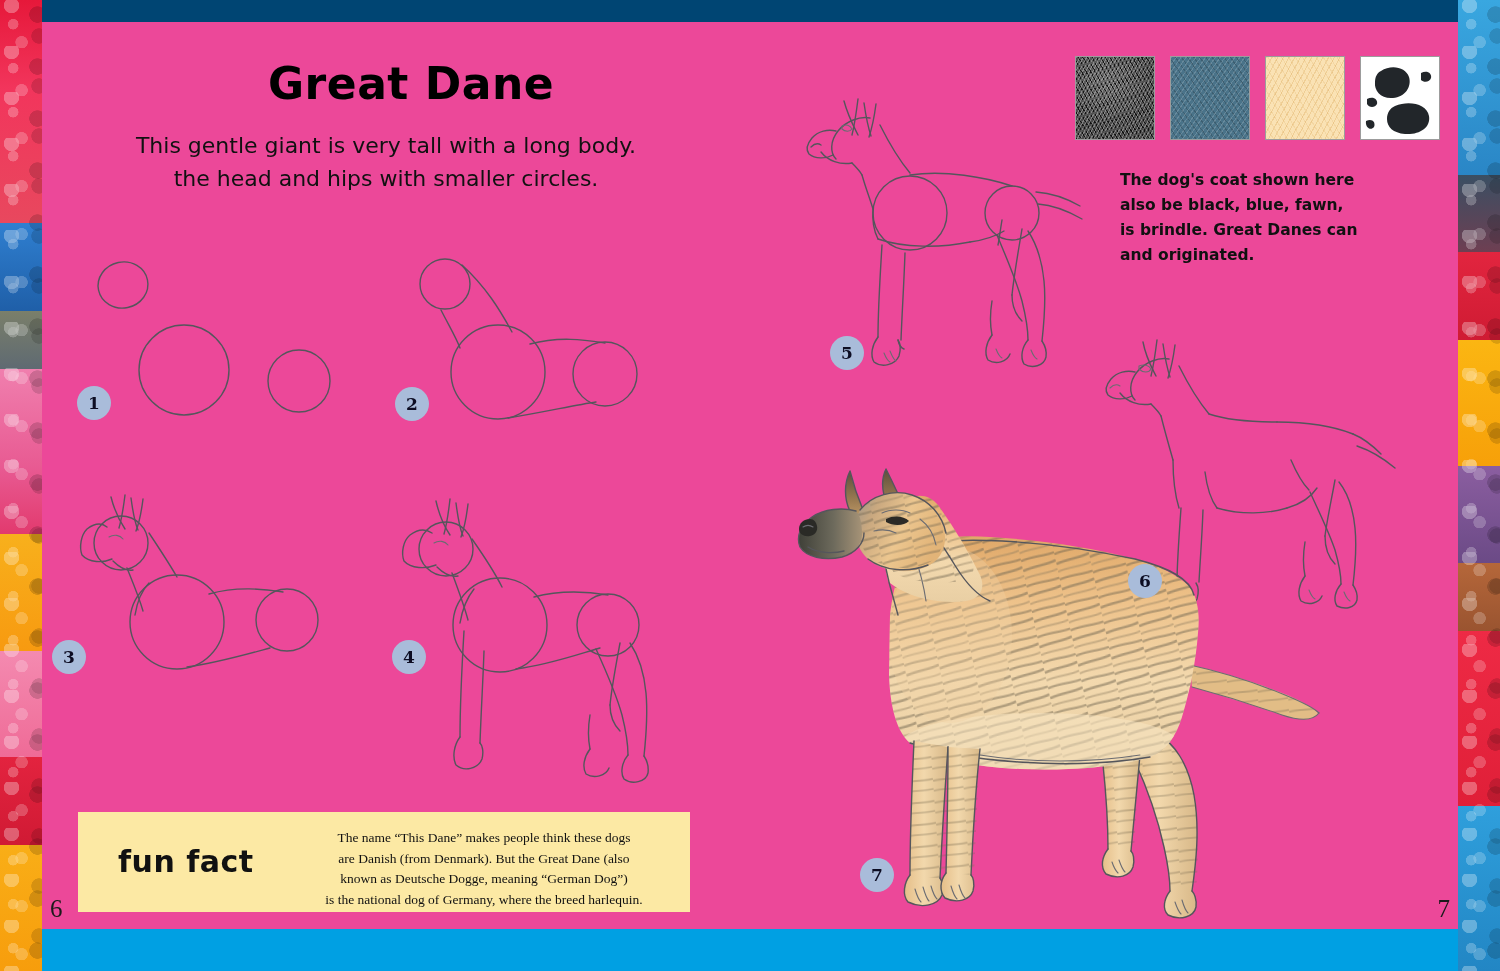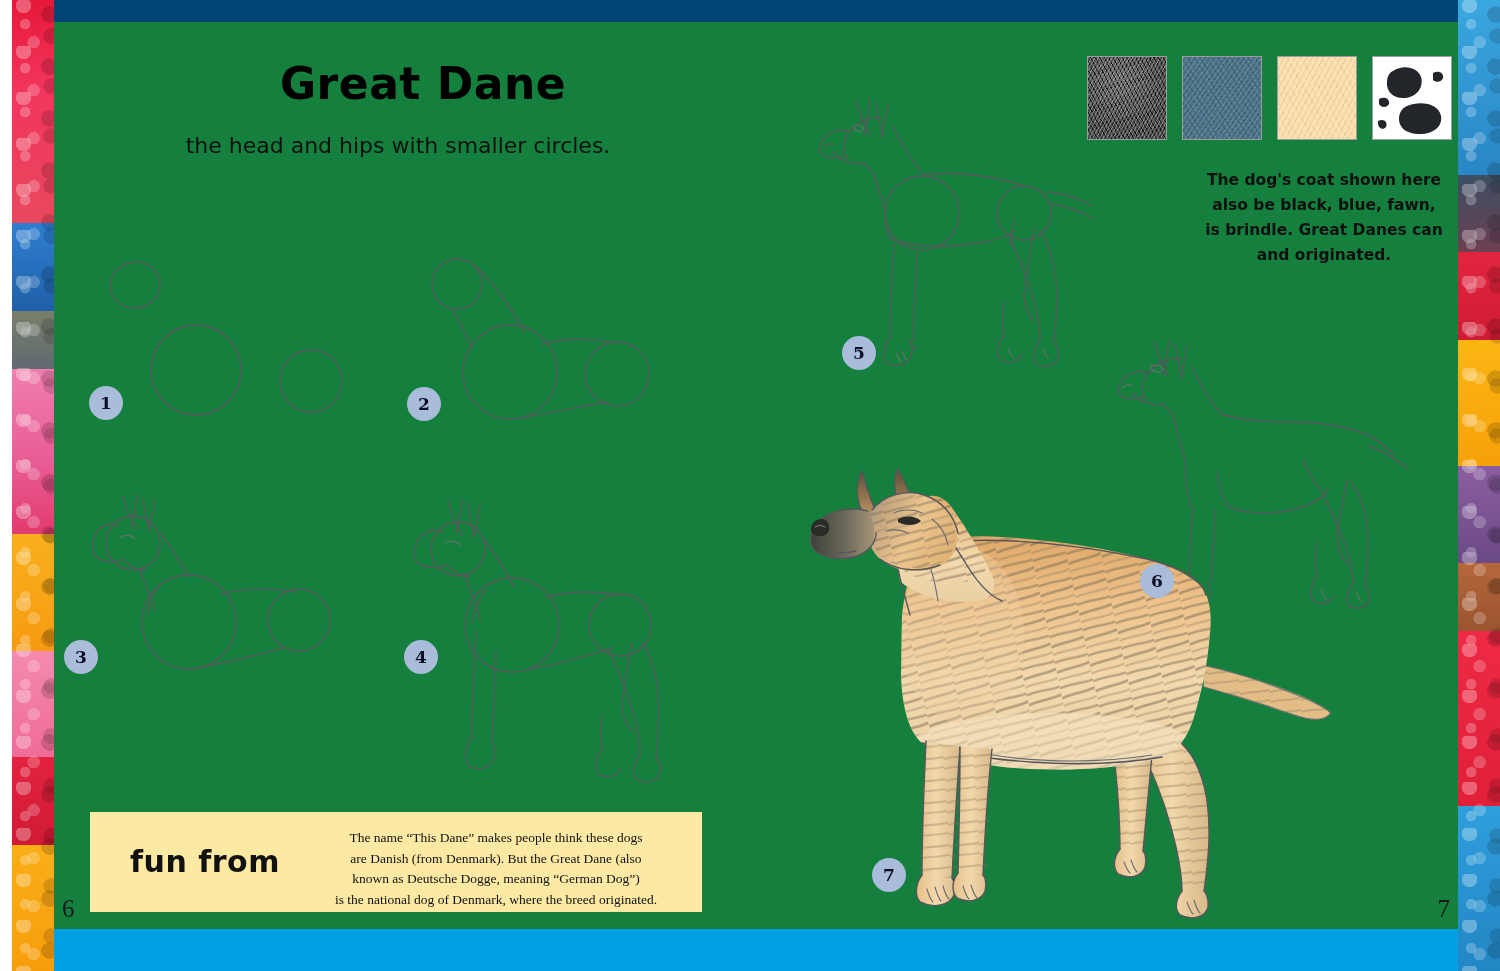--- a/index.html
+++ b/index.html
@@ -4,21 +4,21 @@
 <style>
   html,body{margin:0;padding:0;}
   body{
     width:1500px;height:971px;overflow:hidden;
     background:#ffffff;
     font-family:"Liberation Sans",sans-serif;
     position:relative;
   }
 
   
-  #spread{position:absolute;inset:0;background:#15803d;margin-left:12px;}
+  #spread{position:absolute;inset:0;background:#ec4899;}
 
   .top-bar{position:absolute;left:0;top:0;width:1500px;height:22px;background:#004573;z-index:6;}
   .bottom-bar{position:absolute;left:0;bottom:0;width:1500px;height:42px;background:#00a0e3;z-index:6;}
 
   .side-border{position:absolute;top:0;width:42px;height:971px;z-index:7;}
   .side-border.left{left:0;}
   .side-border.right{right:0;}
 
   
   .tex{position:absolute;inset:0;}
@@ -70,21 +70,21 @@
       repeating-linear-gradient(62deg,rgba(0,0,0,.75) 0 1px,transparent 1px 4px),
       radial-gradient(circle at 40% 30%,rgba(255,255,255,.18),transparent 60%);}
   .sw-blue{background:#4a7389;
     background-image:repeating-linear-gradient(125deg,rgba(255,255,255,.16) 0 1px,transparent 1px 4px),
       repeating-linear-gradient(55deg,rgba(0,0,0,.18) 0 1px,transparent 1px 5px);}
   .sw-fawn{background:#fae2b4;
     background-image:repeating-linear-gradient(118deg,rgba(214,160,78,.30) 0 1px,transparent 1px 5px),
       repeating-linear-gradient(60deg,rgba(214,160,78,.18) 0 1px,transparent 1px 6px);}
   .sw-harlequin{background:#ffffff;}
 
-  .coat-note{position:absolute;left:1180px;top:168px;width:264px;text-align:center;
+  .coat-note{position:absolute;left:1120px;top:168px;width:264px;
     font-size:15.5px;font-weight:bold;line-height:1.62;color:#111;
     font-family:"DejaVu Sans",sans-serif;}
   .coat-note div{white-space:nowrap;}
 
   .lineart{stroke:#55565c;stroke-width:1.4;fill:none;stroke-linecap:round;stroke-linejoin:round;}
   .lineart-thin{stroke:#6b6c72;stroke-width:1.1;fill:none;stroke-linecap:round;stroke-linejoin:round;}
 </style>
 </head>
 <body>
 
@@ -117,20 +117,21 @@
       <div class="seg" style="top:58%;height:7%;background:linear-gradient(180deg,#b5673a,#9a5430);"></div>
       <div class="seg" style="top:65%;height:18%;background:linear-gradient(180deg,#ee2a45,#e01f38);"></div>
       <div class="seg" style="top:83%;height:17%;background:linear-gradient(180deg,#2f9fdc,#2286c4);"></div>
       <div class="dots"></div>
     </div>
   </div>
 
   <div class="title">Great Dane</div>
 
   <div class="intro">
+    <div>This gentle giant is very tall with a long body.</div>
     <div>the head and hips with smaller circles.</div>
   </div>
 
   <div class="step" style="left:85px;top:250px;">
     <svg width="290" height="185" viewBox="0 0 290 185">
       <ellipse class="lineart" cx="38" cy="35" rx="25" ry="23" transform="rotate(-12 38 35)"></ellipse>
       <circle class="lineart" cx="99" cy="120" rx="45" r="45"></circle>
       <circle class="lineart" cx="214" cy="131" r="31"></circle>
     </svg>
   </div>
@@ -203,26 +204,26 @@
       <path class="lineart" d="M192 250 C 190 262, 190 274, 192 284"></path>
       <path class="lineart" d="M192 284 C 186 292, 184 302, 188 309 C 196 314, 208 311, 211 303"></path>
       <path class="lineart-thin" d="M36 78 C 41 75, 47 76, 50 80"></path>
     </svg>
   </div>
   <div class="badge" style="left:392px;top:640px;">
     <span>4</span>
   </div>
 
   <div class="funfact">
-    <div class="ff-label">fun from</div>
+    <div class="ff-label">fun fact</div>
     <div class="ff-body">
       <div>The name “This Dane” makes people think these dogs</div>
       <div>are Danish (from Denmark). But the Great Dane (also</div>
       <div>known as Deutsche Dogge, meaning “German Dog”)</div>
-      <div>is the national dog of Denmark, where the breed originated.</div>
+      <div>is the national dog of Germany, where the breed harlequin.</div>
     </div>
   </div>
 
   <div class="page-num left">6</div>
 
   <div class="swatches">
     <div class="swatch sw-black"></div>
     <div class="swatch sw-blue"></div>
     <div class="swatch sw-fawn"></div>
     <div class="swatch sw-harlequin">

